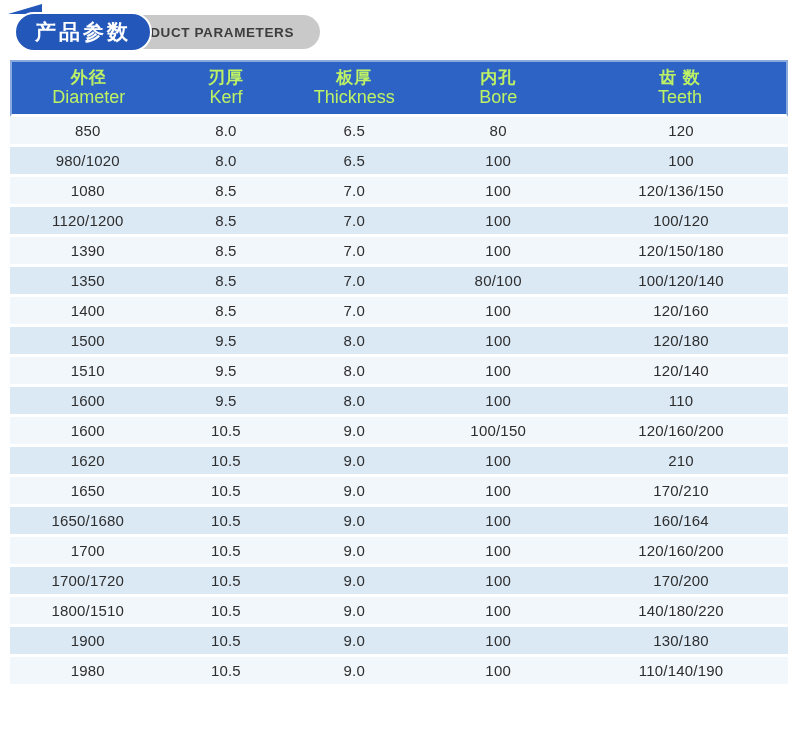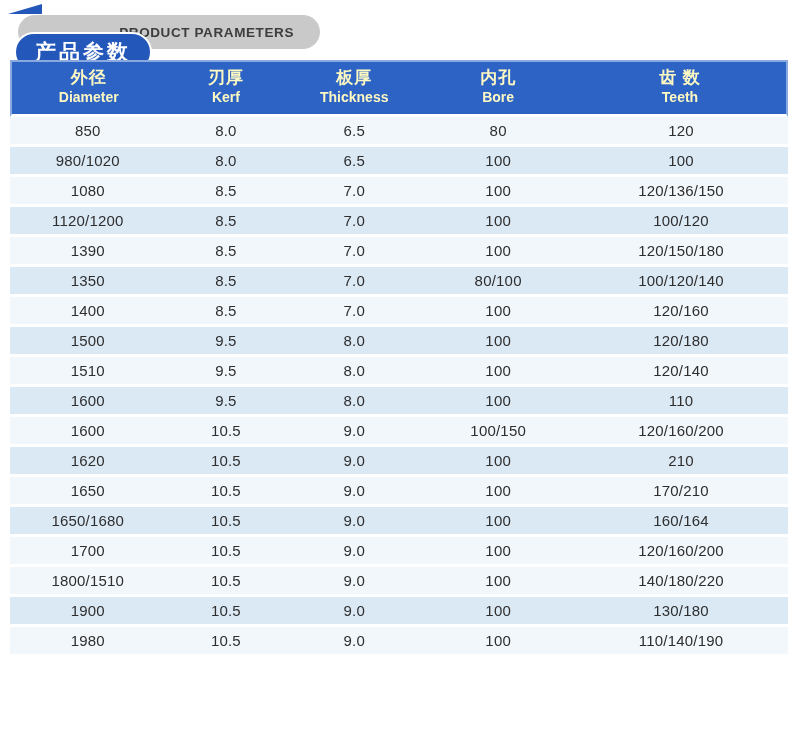--- a/index.html
+++ b/index.html
@@ -48,21 +48,20 @@
     position: absolute;
     left: 0; top: 0;
     width: 138px; height: 40px;
     background: #2357b9;
     border: 2px solid #ffffff;
     box-sizing: border-box;
     border-radius: 20px;
     display: flex;
     align-items: center;
     justify-content: center;
-    margin-top: 20px;
   }
   .badge-blue span {
     color: #ffffff;
     font-size: 21px;
     font-weight: bold;
     letter-spacing: 3px;
     white-space: nowrap;
   }
 
   
@@ -70,31 +69,31 @@
     position: absolute;
     left: 10px;
     top: 60px;
     width: 778px;
     border-collapse: separate;
     border-spacing: 0;
     table-layout: fixed;
   }
   table.params th {
     background: #2c63c4;
-    color: #fef9c3;
+    color: #bef264;
     padding: 5px 0 7px;
     border-top: 2px solid #8aa9de;
     border-bottom: 3px solid #ffffff;
     text-align: center;
     vertical-align: middle;
   }
   table.params th:first-child { border-left: 2px solid #8aa9de; }
   table.params th:last-child  { border-right: 2px solid #8aa9de; }
   .th-zh { display: block; font-size: 17px; font-weight: 700; letter-spacing: 1px; line-height: 21px; }
-  .th-en { display: block; font-size: 14px; font-weight: 700; line-height: 19px; }
+  .th-en { display: block; font-size: 18px; font-weight: 400; line-height: 19px; }
 
   table.params td {
     height: 25px;
     border-bottom: 3px solid #ffffff;
     text-align: center;
     vertical-align: middle;
     font-size: 15px;
     color: #2e2e2e;
     letter-spacing: 0.2px;
   }
@@ -248,20 +247,27 @@
           <td>100</td>
           <td>160/164</td>
         </tr>
         <tr class="row-light">
           <td>1700</td>
           <td>10.5</td>
           <td>9.0</td>
           <td>100</td>
           <td>120/160/200</td>
         </tr>
+        <tr class="row-blue">
+          <td>1700/1720</td>
+          <td>10.5</td>
+          <td>9.0</td>
+          <td>100</td>
+          <td>170/200</td>
+        </tr>
         <tr class="row-light">
           <td>1800/1510</td>
           <td>10.5</td>
           <td>9.0</td>
           <td>100</td>
           <td>140/180/220</td>
         </tr>
         <tr class="row-blue">
           <td>1900</td>
           <td>10.5</td>

